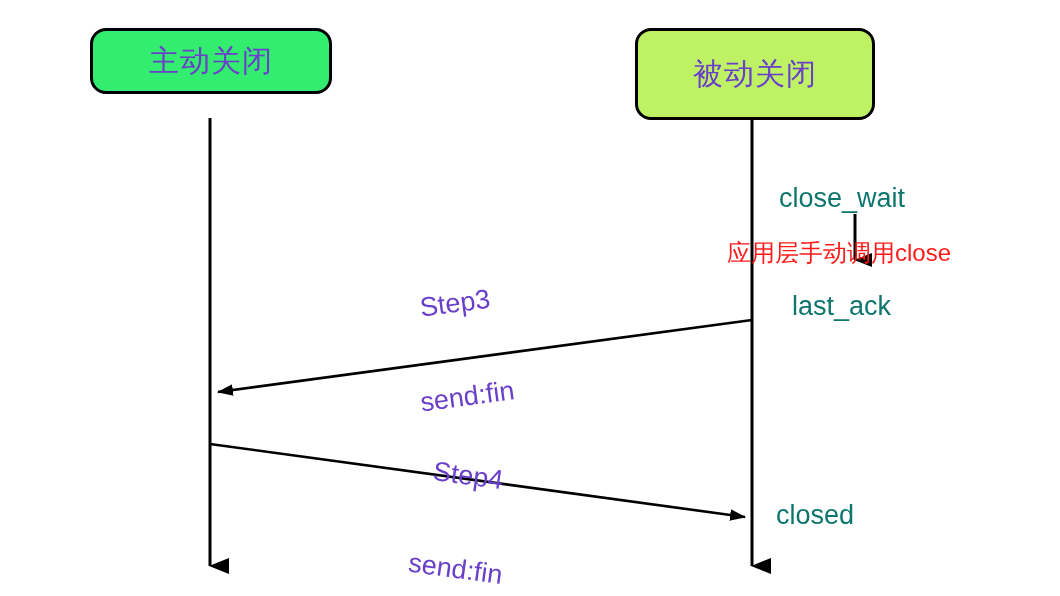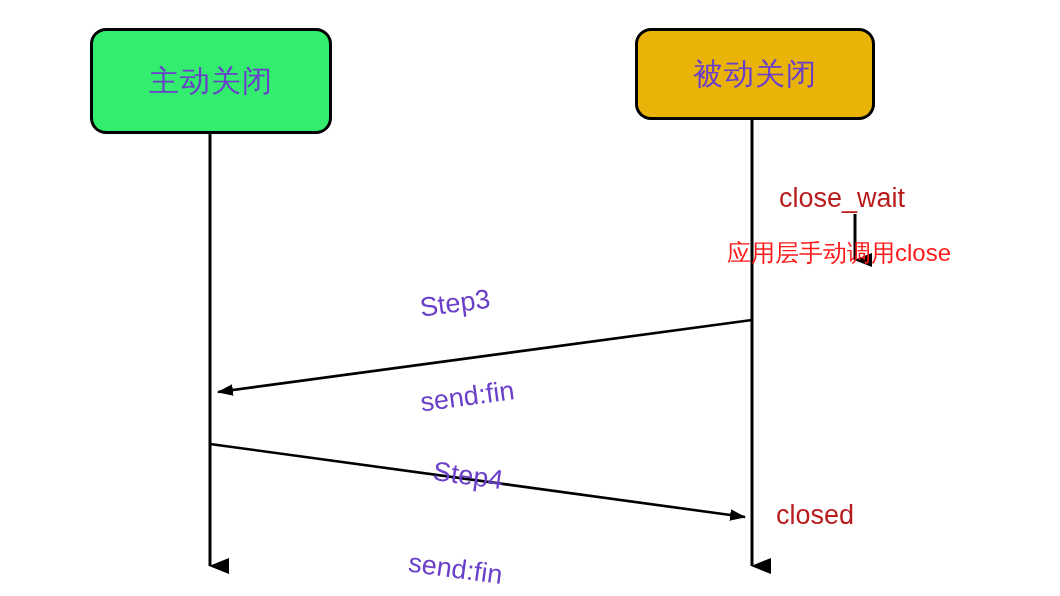--- a/index.html
+++ b/index.html
@@ -37,34 +37,34 @@
     font-size: 30px;
     color: #6a3fc9;
     letter-spacing: 1px;
     line-height: 1;
     white-space: nowrap;
   }
   #actor-initiator {
     left: 90px;
     top: 28px;
     width: 242px;
-    height: 106px;
+    height: 66px;
     background: #33ee6e;
   }
   #actor-responder {
     left: 635px;
     top: 28px;
     width: 240px;
     height: 92px;
-    background: #eab308;
+    background: #bef264;
   }
   .state-label {
     position: absolute;
     font-size: 27px;
-    color: #b91c1c;
+    color: #0f766e;
     white-space: nowrap;
     line-height: 1;
   }
   #state-close-wait { left: 779px; top: 185px; }
   #state-last-ack   { left: 792px; top: 293px; }
   #state-closed     { left: 776px; top: 502px; }
 
   .note-red {
     position: absolute;
     font-size: 24px;
@@ -131,20 +131,21 @@
   <div class="actor-box" id="actor-initiator">
     <span class="actor-label">主动关闭</span>
   </div>
 
   <div class="actor-box" id="actor-responder">
     <span class="actor-label">被动关闭</span>
   </div>
 
   <div class="state-label" id="state-close-wait">close_wait</div>
 
+  <div class="state-label" id="state-last-ack">last_ack</div>
 
   <div class="state-label" id="state-closed">closed</div>
 
   <div class="note-red" id="note-manual-close">应用层手动调用close</div>
 
   <div class="msg-label" id="msg-step3-label">
     <div>Step3</div>
     <div>send:fin</div>
   </div>
 

